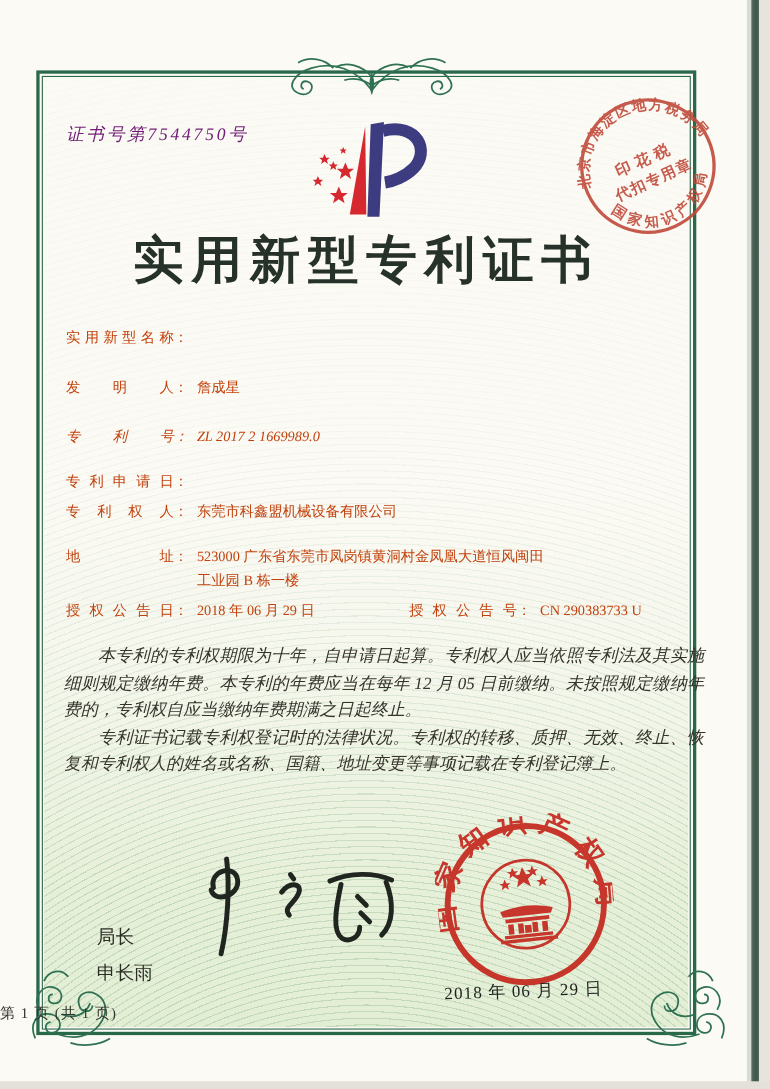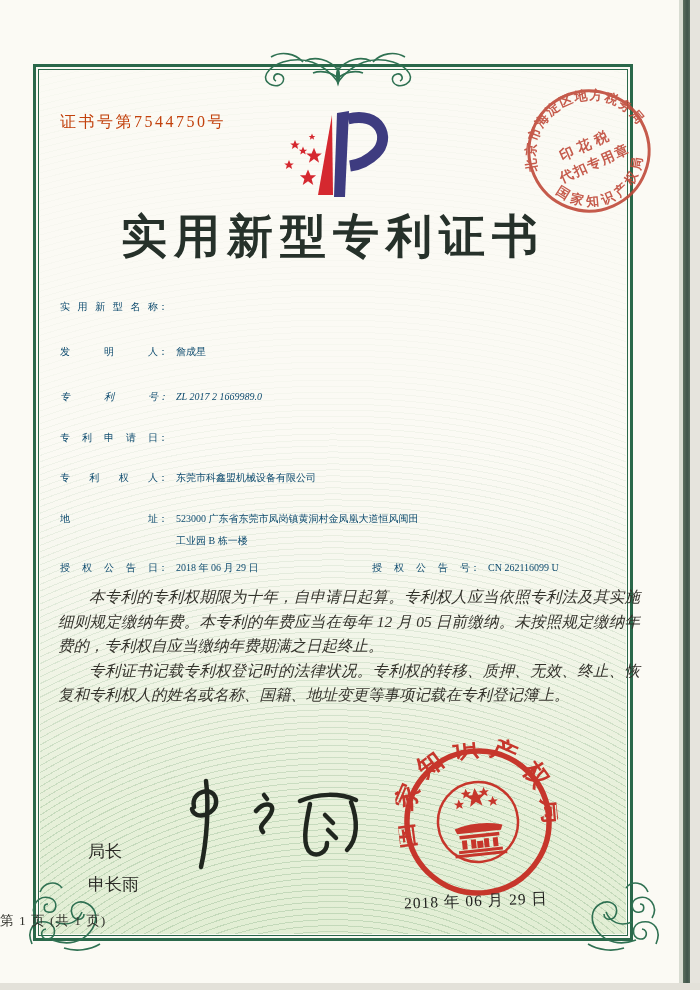--- a/index.html
+++ b/index.html
@@ -23,28 +23,28 @@
          rgba(128,172,128,0.32) 0 1px, rgba(0,0,0,0) 1px 6px),
        linear-gradient(180deg, rgba(236,243,226,0) 0%, rgba(236,243,226,0) 42%,
          rgba(228,238,214,0.75) 72%, #e2eed4 100%);
      -webkit-mask-image:linear-gradient(180deg, rgba(0,0,0,0.10) 0%, rgba(0,0,0,0.12) 35%,
          rgba(0,0,0,0.55) 62%, #000 85%);
      mask-image:linear-gradient(180deg, rgba(0,0,0,0.10) 0%, rgba(0,0,0,0.12) 35%,
          rgba(0,0,0,0.55) 62%, #000 85%);}
 
   .ornament{position:absolute;pointer-events:none;}
 
-  .cert-number{position:absolute;left:60px;top:112px;font-size:16px;letter-spacing:2.5px;color:#c2410c;}
+  .cert-number{position:absolute;left:60px;top:112px;font-size:16px;letter-spacing:2.5px;color:#701a75;font-style:italic;}
 
   .logo{position:absolute;left:262px;top:104px;width:135px;height:97px;}
 
   .title{position:absolute;left:0;top:206px;width:666px;text-align:center;
          font-size:46px;font-weight:600;letter-spacing:7px;color:#26312a;}
 
-  .fields{position:absolute;left:60px;top:296px;width:560px;font-size:10px;color:#0c4a6e;}
+  .fields{position:absolute;left:60px;top:296px;width:560px;font-size:13px;color:#c2410c;}
   .field-row{display:flex;align-items:flex-start;line-height:22px;}
   .f-label{display:inline-block;width:98px;text-align:justify;text-align-last:justify;
            -moz-text-align-last:justify;white-space:nowrap;}
   .f-colon{display:inline-block;}
   .f-value{margin-left:8px;white-space:pre-line;}
   .row-two{position:relative;}
   .right-group{position:absolute;left:312px;top:0;display:flex;}
 
   .body-text{position:absolute;left:58px;top:585px;width:582px;font-size:15.5px;
              line-height:24.6px;color:#34332c;font-style:italic;}
@@ -157,21 +157,21 @@
     <div class="field-row" style="margin-bottom:23px;">
       <span class="f-label">发明人</span>
         <span class="f-colon">：</span>
       <span class="f-value">詹成星</span>
     </div>
     <div class="field-row" style="margin-bottom:19px;font-style:italic;">
       <span class="f-label">专利号</span>
         <span class="f-colon">：</span>
       <span class="f-value">ZL 2017 2 1669989.0</span>
     </div>
-    <div class="field-row" style="margin-bottom:18px;align-items:flex-end;">
+    <div class="field-row" style="margin-bottom:5px;align-items:flex-end;">
       <span class="f-label">专利申请日</span>
         <span class="f-colon">：</span>
     </div>
     <div class="field-row" style="margin-bottom:19px;">
       <span class="f-label">专利权人</span>
         <span class="f-colon">：</span>
       <span class="f-value">东莞市科鑫盟机械设备有限公司</span>
     </div>
     <div class="field-row" style="margin-bottom:5px;">
       <span class="f-label">地址</span>
@@ -179,21 +179,21 @@
       <span class="f-value">523000 广东省东莞市凤岗镇黄洞村金凤凰大道恒风闽田
 工业园 B 栋一楼</span>
     </div>
     <div class="field-row row-two">
       <span class="f-label">授权公告日</span>
         <span class="f-colon">：</span>
       <span class="f-value">2018 年 06 月 29 日</span>
       <span class="right-group">
         <span class="f-label">授权公告号</span>
           <span class="f-colon">：</span>
-        <span class="f-value">CN 262116099 U</span>
+        <span class="f-value">CN 290383733 U</span>
       </span>
     </div>
   </div>
 
   <div class="body-text">
     <p>本专利的专利权期限为十年，自申请日起算。专利权人应当依照专利法及其实施细则规定缴纳年费。本专利的年费应当在每年 12 月 05 日前缴纳。未按照规定缴纳年费的，专利权自应当缴纳年费期满之日起终止。</p>
     <p>专利证书记载专利权登记时的法律状况。专利权的转移、质押、无效、终止、恢复和专利权人的姓名或名称、国籍、地址变更等事项记载在专利登记簿上。</p>
   </div>
 
   <div class="officer">

